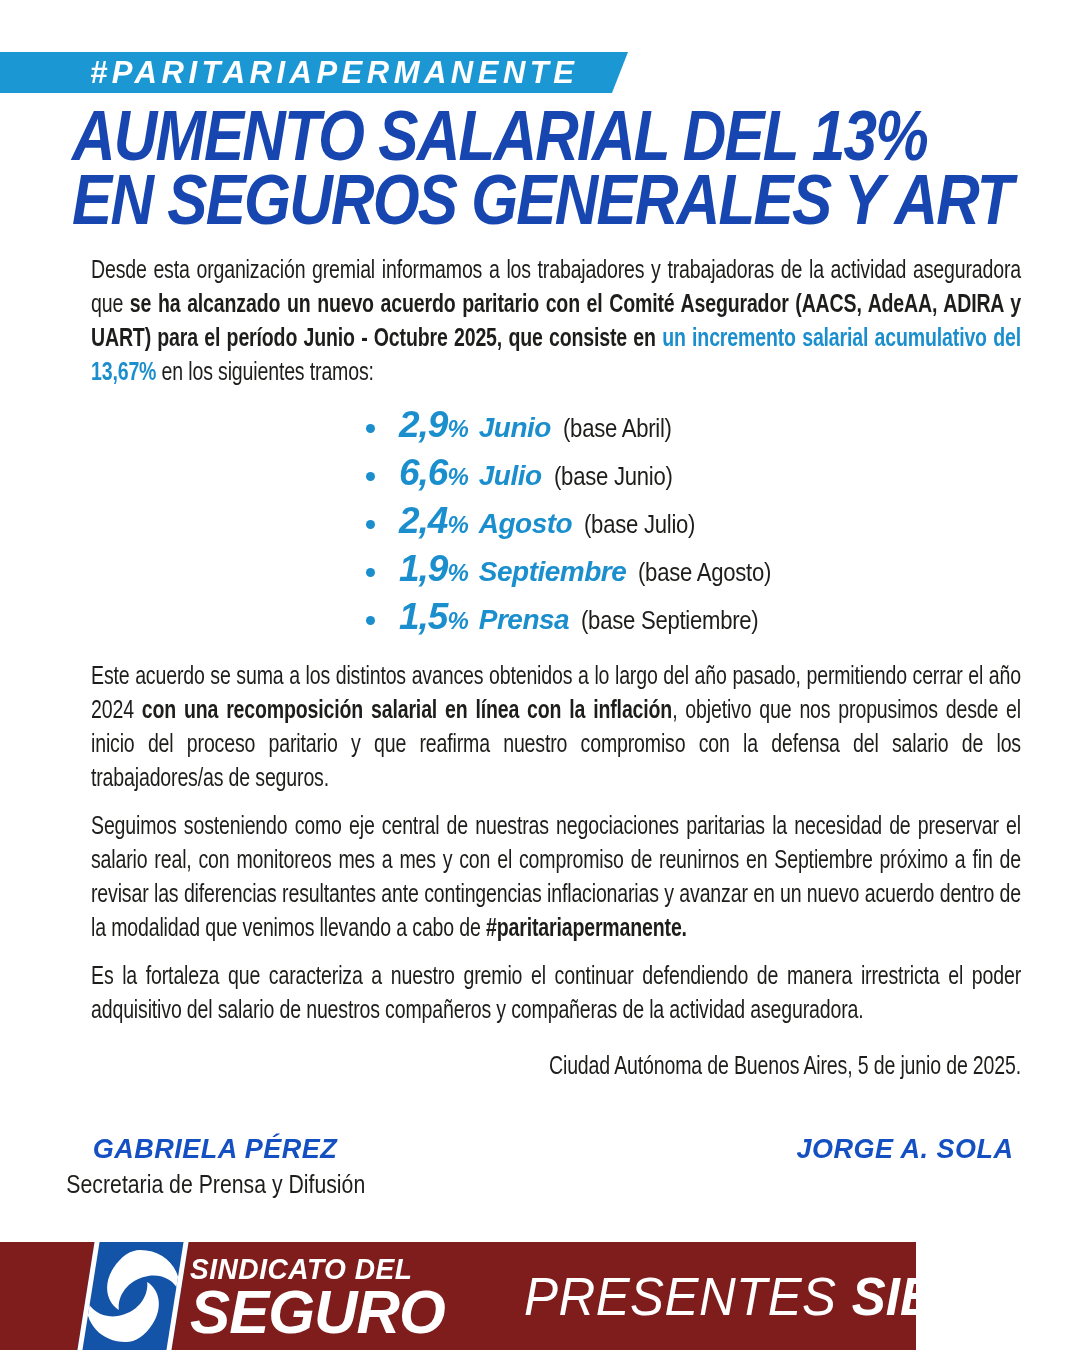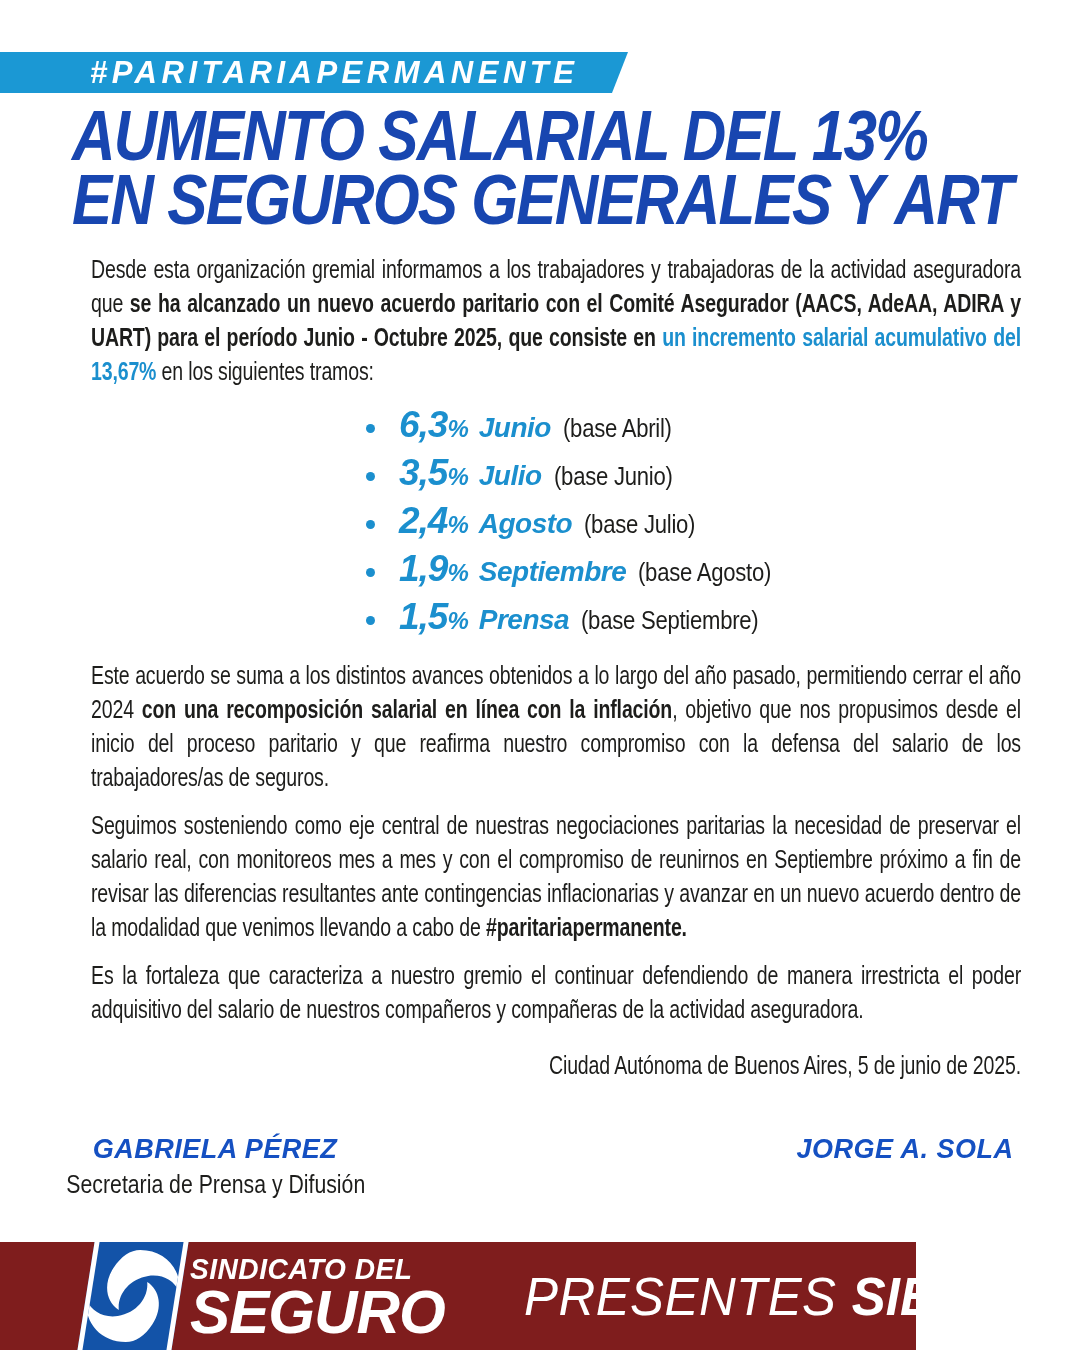--- a/index.html
+++ b/index.html
@@ -83,28 +83,28 @@
 
   <div class="content">
 
     <div class="cond">
       <p><span>Desde esta organización gremial informamos a los trabajadores y trabajadoras de la actividad aseguradora que </span><span class="b">se ha alcanzado un nuevo acuerdo paritario con el Comité Asegurador (AACS, AdeAA, ADIRA y UART) para el período Junio - Octubre 2025, que consiste en </span><span class="cb">un incremento salarial acumulativo del 13,67%</span><span> en los siguientes tramos:</span></p>
     </div>
 
     <div class="bullets">
       <div class="bullet-item">
         <span class="dot"></span>
-        <span class="pct">6,3</span>
+        <span class="pct">2,9</span>
           <span class="pct-sign">%</span>
         <span class="month">Junio</span>
         <span class="base">(base Abril)</span>
       </div>
       <div class="bullet-item">
         <span class="dot"></span>
-        <span class="pct">3,5</span>
+        <span class="pct">6,6</span>
           <span class="pct-sign">%</span>
         <span class="month">Julio</span>
         <span class="base">(base Junio)</span>
       </div>
       <div class="bullet-item">
         <span class="dot"></span>
         <span class="pct">2,4</span>
           <span class="pct-sign">%</span>
         <span class="month">Agosto</span>
         <span class="base">(base Julio)</span>

